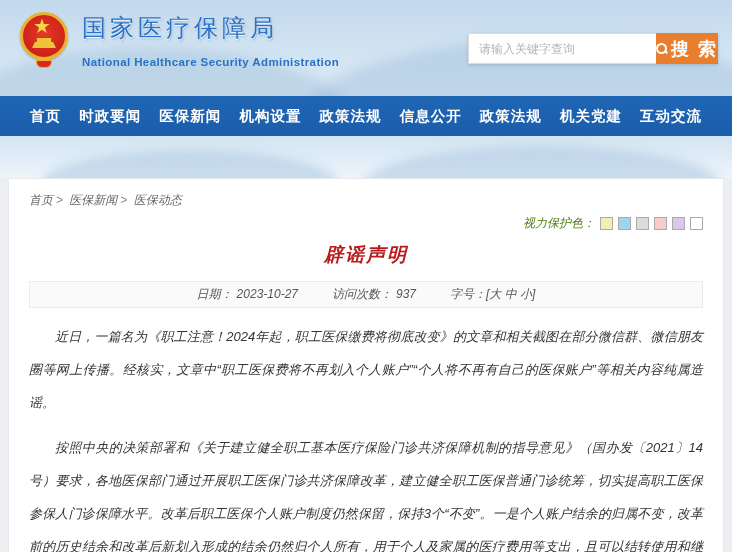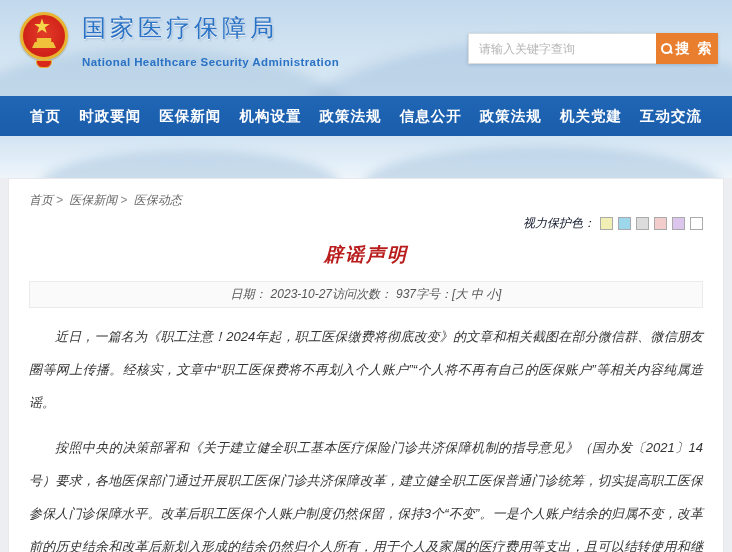--- a/index.html
+++ b/index.html
@@ -56,21 +56,21 @@
     box-shadow:0 1px 3px rgba(60,90,130,.25);
   }
   .search-input {
     width:188px; height:31px; border:1px solid #dcdcdc; border-right:none;
     background:#fff; padding:0 10px; font-size:12px; color:#333; outline:none;
     font-family:inherit;
   }
   .search-input::placeholder { color:#b5b5b5; }
   .search-btn {
     width:62px; height:31px; border:none; background:#e87e2e; color:#fff;
-    font-size:14px; font-weight:bold; letter-spacing:2px; cursor:pointer;
+    font-size:18px; font-weight:bold; letter-spacing:2px; cursor:pointer;
     display:flex; align-items:center; justify-content:center; gap:3px;
     font-family:inherit;
   }
   .mag { position:relative; width:12px; height:12px; flex:0 0 auto; }
   .mag::before {
     content:""; position:absolute; left:0; top:0; width:7px; height:7px;
     border:2px solid #fff; border-radius:50%;
   }
   .mag::after {
     content:""; position:absolute; left:8px; top:8px; width:4px; height:2px;
@@ -102,33 +102,33 @@
   .card {
     margin:0 8px; background:#fff; height:398px;
     border:1px solid #e9e9ec; border-bottom:none;
     padding:13px 20px 0 20px; position:relative;font-style:italic;
   }
   .breadcrumb { font-size:12px; color:#666; }
   .breadcrumb .crumb { cursor:pointer; }
   .breadcrumb .sep { margin:0 3px; color:#888; }
   .eye-row {
     display:flex; justify-content:flex-end; align-items:center;
-    margin-top:6px; font-size:12px; color:#0f172a;
+    margin-top:6px; font-size:12px; color:#4d7c0f;
   }
   .swatch {
     width:13px; height:13px; border:1px solid #aaa; margin-left:5px;
     display:inline-block; cursor:pointer;
   }
   .article-title {
     text-align:center; color:#b91c1c; font-size:19px; font-weight:bold;
     letter-spacing:2px; margin-top:10px;
   }
   .meta-bar {
     margin-top:13px; height:27px; background:#fafafa; border:1px solid #ebebeb;
-    display:flex; align-items:center; justify-content:center; 
+    display:flex; align-items:center; justify-content:center; gap:34px;
     font-size:12px; color:#555;
   }
   .meta-item { white-space:nowrap; }
   .meta-item .num { margin-left:4px; }
   .fontsize-ctl { cursor:pointer; }
   .body-text { margin-top:4px; }
   .body-text p {
     font-size:13px; line-height:33px; text-align:justify; text-indent:2em;
     color:#333; margin-top:12px;
   }

